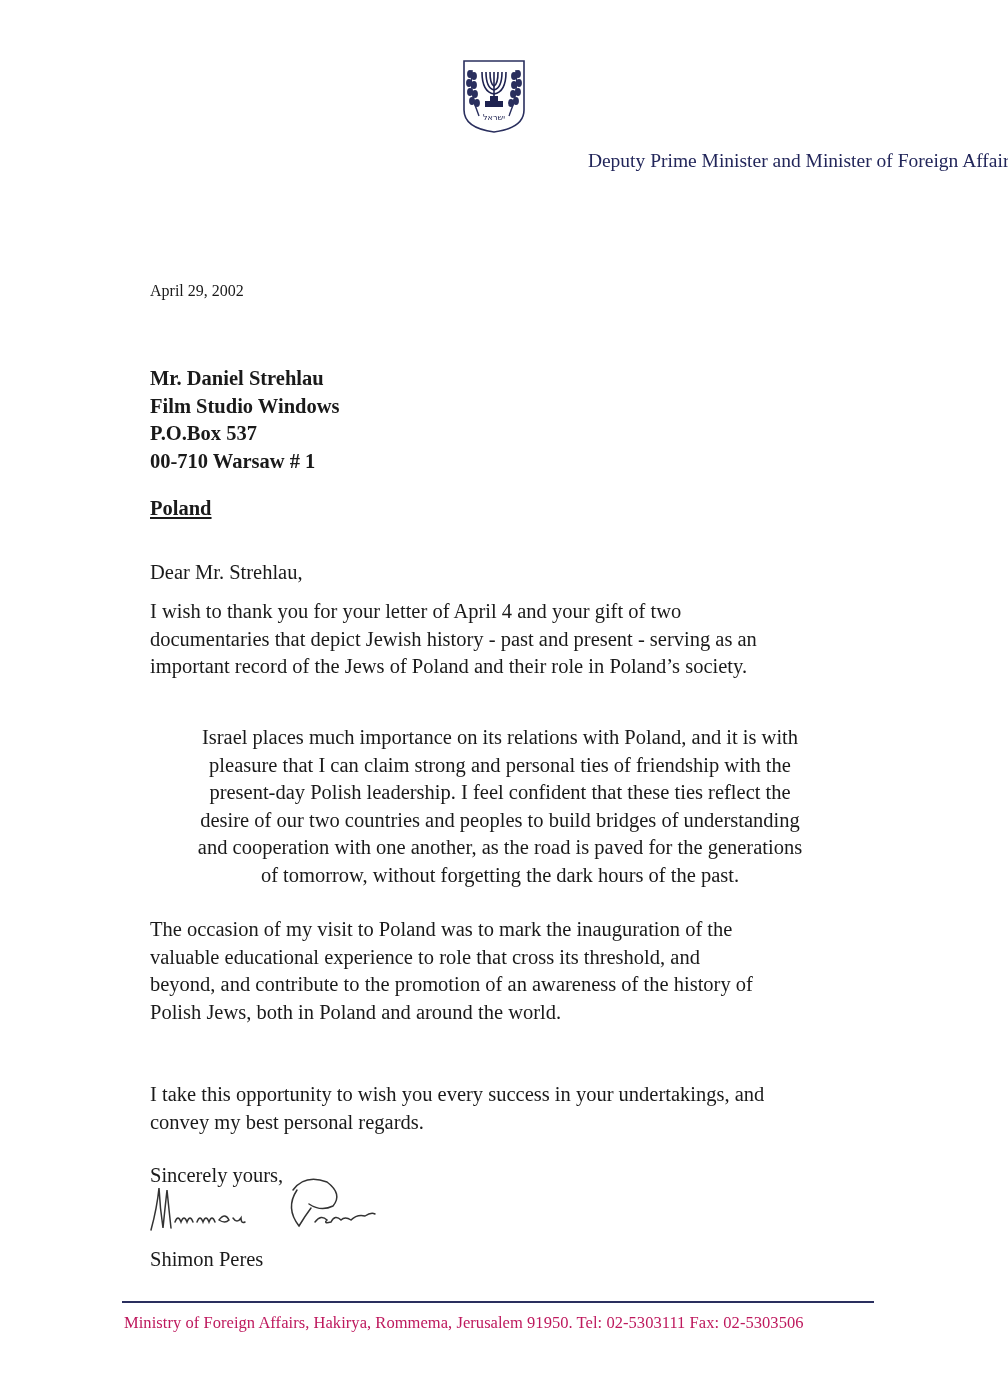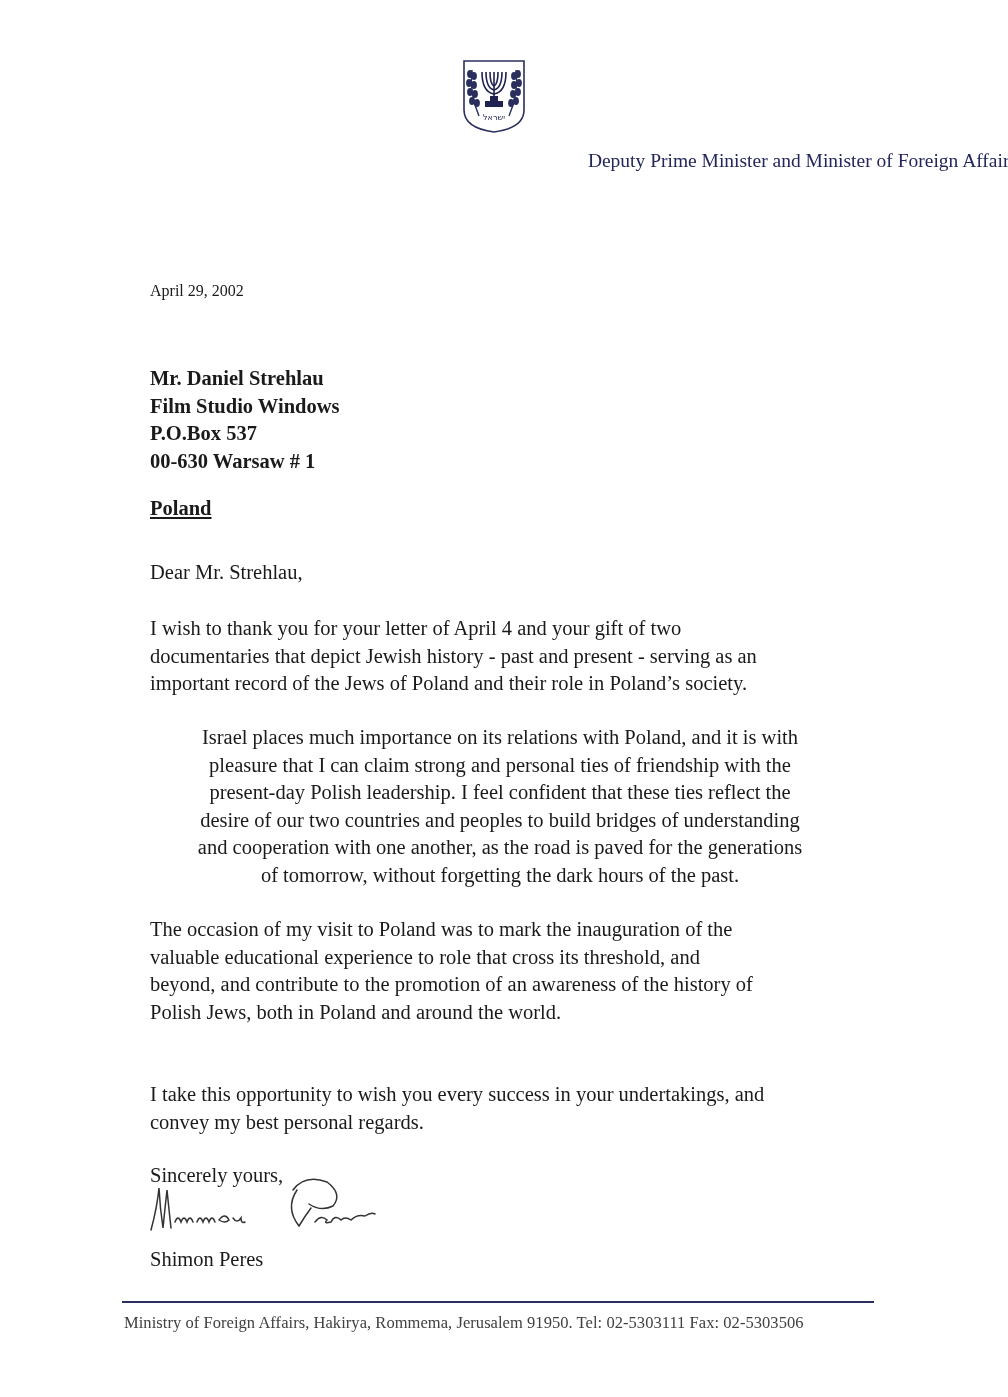--- a/index.html
+++ b/index.html
@@ -13,29 +13,29 @@
     position: absolute; left: 9px; width: 100%; top: 150px;
     text-align: right; font-size: 19.5px; color: #22265a;
     padding-left: 0px;
   }
   .letterhead span { display: inline-block; margin-left: -12px; }
   .date { position: absolute; left: 150px; top: 282px; font-size: 16px; }
   .address { position: absolute; left: 150px; top: 365px; font-size: 20.5px; font-weight: bold; line-height: 27.5px; }
   .address .country { text-decoration: underline; margin-top: 20px; }
   .salutation { position: absolute; left: 150px; top: 561px; font-size: 20.5px; text-align: right; }
   .para { position: absolute; left: 150px; width: 700px; font-size: 20.5px; line-height: 27.6px; }
-  .p1 { top: 615px; }
+  .p1 { top: 598px; }
   .p2 { top: 724px; text-align: center; }
   .p3 { top: 916px; }
   .p4 { top: 1081px; }
   .closing { position: absolute; left: 150px; top: 1164px; font-size: 20.5px; }
   .signature { position: absolute; left: 145px; top: 1168px; width: 250px; height: 80px; }
   .signer { position: absolute; left: 150px; top: 1248px; font-size: 20.5px; }
   .footer-rule { position: absolute; left: 122px; top: 1301px; width: 752px; height: 2px; background: #2a2f5e; }
-  .footer { position: absolute; left: 124px; top: 1313px; font-size: 16.5px; color: #404040; letter-spacing: 0.05px; }
+  .footer { position: absolute; left: 124px; top: 1313px; font-size: 16.5px; color: #be185d; letter-spacing: 0.05px; }
   .line { display: block; white-space: nowrap; }
 </style>
 </head>
 <body>
 
 <svg class="emblem" viewBox="0 0 66 76">
   <path d="M3 3 H63 V52 Q63 70 33 74 Q3 70 3 52 Z" fill="none" stroke="#2a2f5e" stroke-width="1.6"></path>
 
   <g stroke="#2a2f5e" stroke-width="1.4" fill="#2a2f5e">
     <path d="M11 12 Q8 35 18 58" fill="none"></path>
@@ -72,21 +72,21 @@
 <div class="letterhead">
   <span>Deputy Prime Minister and Minister of Foreign Affairs</span>
 </div>
 
 <div class="date">April 29, 2002</div>
 
 <div class="address">
   <span class="line">Mr. Daniel Strehlau</span>
   <span class="line">Film Studio Windows</span>
   <span class="line">P.O.Box 537</span>
-  <span class="line">00-630 Warsaw # 1</span>
+  <span class="line">00-710 Warsaw # 1</span>
   <span class="line country">Poland</span>
 </div>
 
 <div class="salutation">Dear Mr. Strehlau,</div>
 
 <div class="para p1">
   <span class="line">I wish to thank you for your letter of April 4 and your gift of two</span>
   <span class="line">documentaries that depict Jewish history - past and present - serving as an</span>
   <span class="line">important record of the Jews of Poland and their role in Poland’s society.</span>
 </div>

